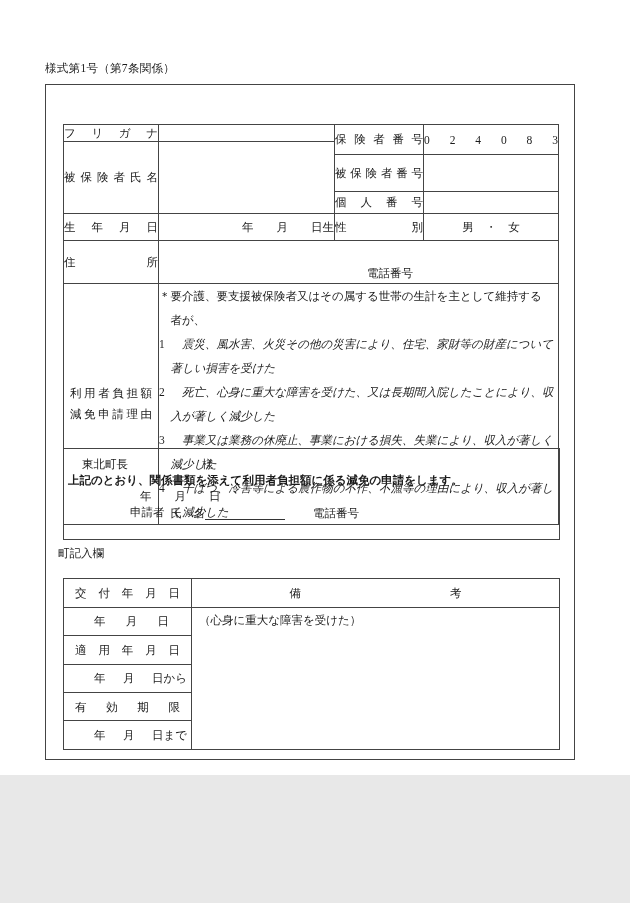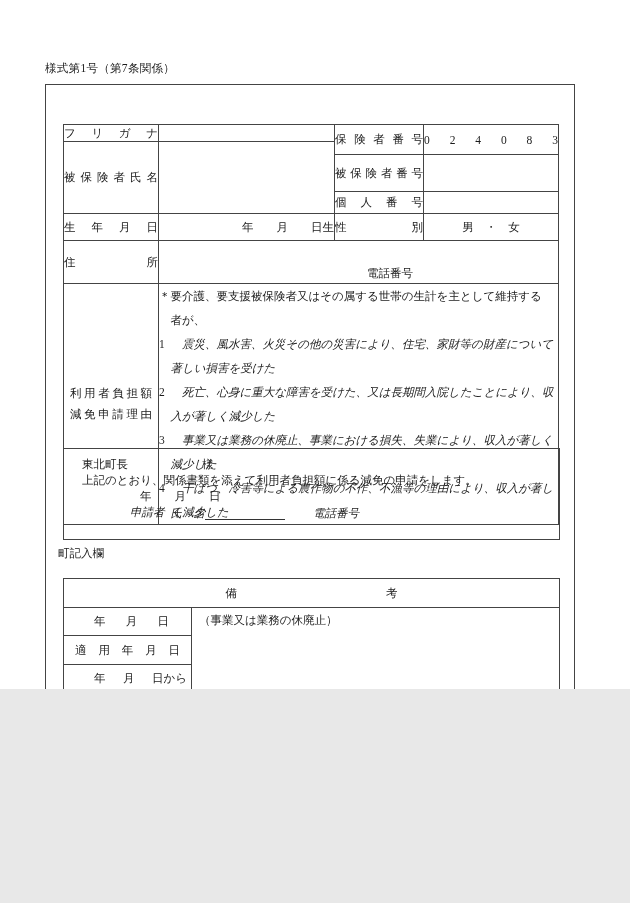--- a/index.html
+++ b/index.html
@@ -1,17 +1,17 @@
 <!DOCTYPE html>
 <html><head>
 <meta charset="utf-8">
 <style>
   html,body{margin:0;padding:0;background:#e8e8e8;}
   .page{
-    position:relative;width:630px;height:689px;background:#ffffff;
+    position:relative;width:630px;height:775px;background:#ffffff;
     font-family:"Liberation Serif","DejaVu Serif",serif;
     color:#1b1b1b;font-size:11.5px;overflow:hidden;
   }
   .form-code{position:absolute;left:45px;top:61px;font-size:11.5px;letter-spacing:.3px;}
   .outer-box{position:absolute;left:45px;top:84px;width:528px;height:674px;border:1px solid #444;}
   .doc-title{position:absolute;left:0;top:11px;width:100%;text-align:center;font-size:12.5px;letter-spacing:.5px;}
 
   
   table.main{position:absolute;left:17px;top:39px;width:495px;border-collapse:collapse;table-layout:fixed;}
   table.main td{border:1px solid #444;font-size:11.5px;vertical-align:middle;padding:0;overflow:hidden;}
@@ -29,23 +29,23 @@
   .r-star .r-text{display:block;text-indent:-11.5px;white-space:pre-line;}
   .r-star{padding-left:11.5px;}
   .r-item{position:relative;padding-left:11.5px;}
   .r-item .r-num{position:absolute;left:0;top:0;}
   .r-item .r-text{display:block;text-indent:11.5px;white-space:pre-line;font-style:italic;}
 
   
   .stmt-box{position:absolute;left:17px;top:363px;width:495px;height:90px;border:1px solid #444;}
   .st-greeting{position:absolute;left:18px;top:8px;}
   .st-hono{margin-left:74px;}
-  .st-body{position:absolute;left:18px;top:24px;}
+  .st-body{position:absolute;left:4px;top:24px;font-weight:bold;}
   .st-date{position:absolute;left:76px;top:40px;}
-  .st-applicant{position:absolute;left:66px;top:56px;display:flex;align-items:flex-end;font-style:italic;}
+  .st-applicant{position:absolute;left:66px;top:56px;display:flex;align-items:flex-end;}
   .st-fields{margin-left:6px;}
   .st-frow{height:14px;line-height:14px;display:flex;align-items:flex-end;}
   .uline{display:inline-block;border-bottom:1px solid #333;height:12px;}
   .ul-addr{width:243px;}
   .ul-name{width:80px;}
   .st-phone{margin-left:28px;}
 
   
   .town-label{position:absolute;left:12px;top:461px;}
   .b-table{position:absolute;left:17px;top:493px;width:495px;border:1px solid #444;}
@@ -160,20 +160,21 @@
               <span class="st-phone">電話番号</span>
           </div>
         </div>
       </div>
     </div>
 
     <div class="town-label">町記入欄</div>
 
     <div class="b-table">
       <div class="b-header">
+        <div class="b-h-left">交付年月日</div>
         <div class="b-h-right">
           <span>備</span>
           <span>考</span>
         </div>
       </div>
       <div class="b-body">
         <div class="b-left">
           <div class="b-row ymd bb h28 pr22">
             <span>年</span>
               <span>月</span>
@@ -186,19 +187,19 @@
               <span>日から</span>
           </div>
           <div class="b-row j bb h28">有効期限</div>
           <div class="b-row ymd h28 pr4">
             <span>年</span>
               <span>月</span>
               <span>日まで</span>
           </div>
         </div>
         <div class="b-right">
-          <span>（事業又は業務の休廃止）</span>
+          <span>（心身に重大な障害を受けた）</span>
         </div>
       </div>
     </div>
 
   </div>
 </div>
 
 </body></html>

